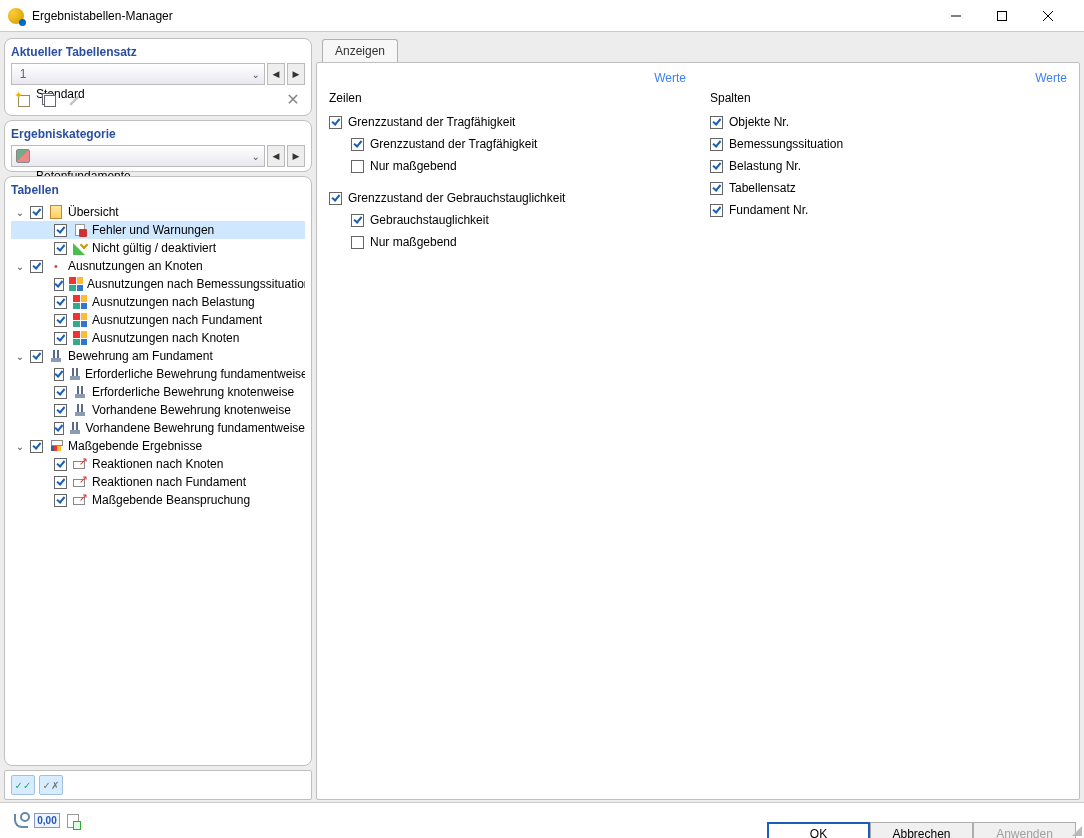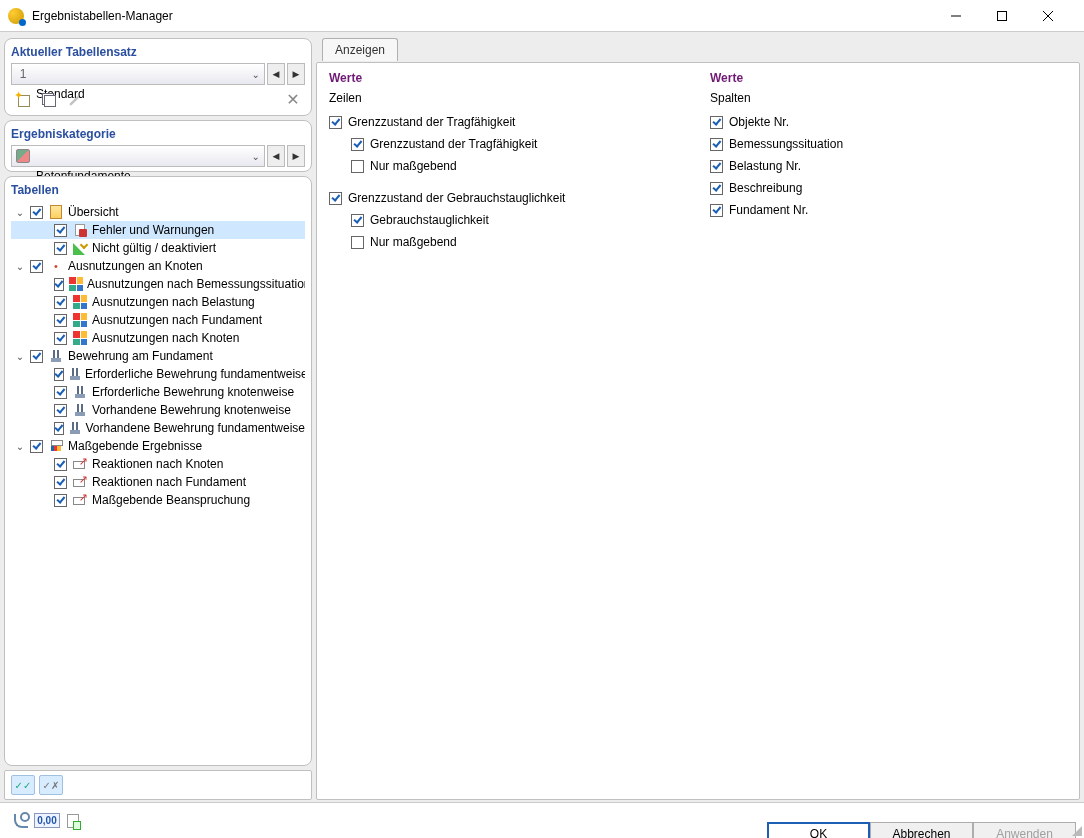--- a/index.html
+++ b/index.html
@@ -60,25 +60,25 @@
   .ico-reinf::after { content:""; position:absolute; left:3px; top:0; width:2px; bottom:4px; background:#5c6b85; box-shadow:4px 0 #5c6b85; }
   .ico-gov { width:12px; height:12px; position:relative; }
   .ico-gov::before { content:""; position:absolute; left:1px; bottom:1px; width:10px; height:6px; background:linear-gradient(90deg,#26a 0 30%, #e33 30% 60%, #fb3 60% 100%); }
   .ico-gov::after { content:""; position:absolute; left:1px; top:0; width:10px; height:4px; border:1px solid #888; background:#fff; }
   .ico-react { width:14px; height:14px; position:relative; }
   .ico-react::before { content:""; position:absolute; left:0; top:4px; width:10px; height:6px; border:1px solid #888; }
   .ico-react::after { content:"↗"; position:absolute; right:-1px; top:-2px; font-size:11px; color:#c33; }
   .ico-combo-cat { width:14px; height:14px; background:linear-gradient(135deg,#7a8 0 50%, #e88 50%); border:1px solid #888; border-radius:2px; }
   .left-bottom { padding:4px 6px; background:#fff; border:1px solid #c0c0c0; border-radius:2px; display:flex; gap:4px; }
   .small-tool { width:24px; height:20px; border:1px solid #a0c0e0; background:#d8ecff; border-radius:2px; display:flex; align-items:center; justify-content:center; font-size:10px; color:#2a7; }
-  .tab-strip { height:24px; display:flex; align-items:flex-start; padding-left:6px; }
+  .tab-strip { height:24px; display:flex; align-items:center; padding-left:6px; }
   .tab { padding:4px 12px; border:1px solid #b0b0b0; border-bottom:none; background:#f7f7f7; border-radius:3px 3px 0 0; font-size:12px; color:#333; }
   .right-content { flex:1; background:#fff; border:1px solid #c0c0c0; border-radius:2px; display:flex; padding:8px 12px; gap:24px; }
   .col { flex:1; }
-  .col-hdr { color:#701a75; font-weight:700; margin-bottom:6px; }
+  .col-hdr { color:#3b82f6; font-weight:400; margin-bottom:6px;text-align:right; }
   .sub-hdr { margin-bottom:6px; }
   .chk-row { display:flex; align-items:center; height:22px; gap:6px; }
   .chk-row .chk { margin:0; }
   .group-spacer { height:10px; }
   .indent-1 { padding-left:22px; }
   .footer { height:36px; border-top:1px solid #ccc; background:#fff; display:flex; align-items:center; padding:0 8px; }
   .footer .spacer { flex:1; }
   .btn { width:103px; height:23px; border:1px solid #adadad; background:#f0f0f0; display:flex; align-items:center; justify-content:center;margin-top:26px; }
   .btn.primary { border:1px solid #1a5fb4; border-width:2px; background:#fff; height:24px; }
   .btn.disabled { color:#a0a0a0; }
@@ -364,21 +364,21 @@
           <div class="chk-row">
             <span class="chk checked"></span>
             <span>Bemessungssituation</span>
           </div>
           <div class="chk-row">
             <span class="chk checked"></span>
             <span>Belastung Nr.</span>
           </div>
           <div class="chk-row">
             <span class="chk checked"></span>
-            <span>Beschreibung</span>
+            <span>Tabellensatz</span>
           </div>
           <div class="chk-row">
             <span class="chk checked"></span>
             <span>Fundament Nr.</span>
           </div>
         </div>
     </div>
   </div>
 </div>
 

